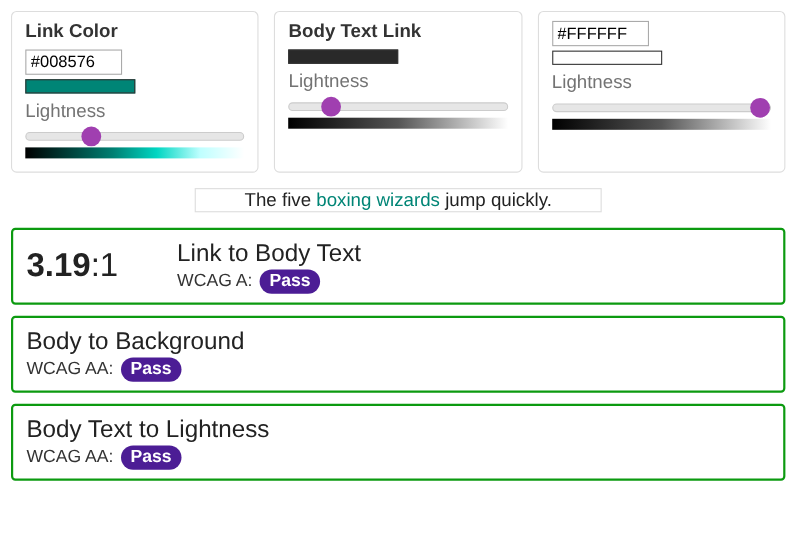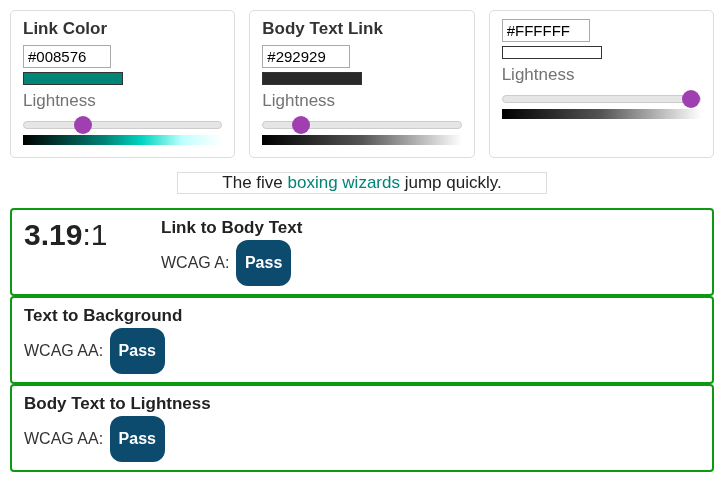--- a/index.html
+++ b/index.html
@@ -93,65 +93,66 @@
   }
   .sample-link {
     color: #008576;
     cursor: pointer;
   }
 
   .result {
     border: 2px solid #0c9a10;
     border-radius: 4px;
     padding: 8px 12px;
+    margin-bottom: 10px;
     display: flex;
+    align-items: center;
     gap: 22px;
   }
   .ratio {
     font-size: 30px;
     color: #222;
     min-width: 115px;
   }
   .ratio .bold { font-weight: 800; }
   .ratio .rest { font-weight: 400; }
   .result-body { flex: 1; }
   .result-title {
-    font-size: 17px;
-    font-weight: 700;
+    font-size: 22px;
+    font-weight: 400;
     margin-bottom: 2px;
   }
   .wcag-line { font-size: 16px; color: #333; }
   .pass-badge {
     display: inline-block;
-    background: #0c4a6e;
+    background: #4c1d95;
     color: #fff;
     font-weight: 600;
     border-radius: 12px;
-    padding: 12px 9px;
+    padding: 0 9px;
     line-height: 22px;
     margin-left: 2px;
   }
 </style>
 </head>
 <body>
 
 <div class="panels">
 
   <div class="panel">
     <div class="panel-title">Link Color</div>
     <input class="hex-input" value="#008576" style="">
     <div class="swatch" style="background:#008576"></div>
     <div class="lightness-label">Lightness</div>
     <input type="range" min="0" max="100" class="slider" value="28" style="">
     <div class="gradient-bar g-link"></div>
   </div>
 
   <div class="panel">
     <div class="panel-title">Body Text Link</div>
-    <input class="hex-input" value="#292929" style="">
     <div class="swatch" style="background:#292929"></div>
     <div class="lightness-label">Lightness</div>
     <input type="range" min="0" max="100" class="slider" value="16" style="">
     <div class="gradient-bar g-body"></div>
   </div>
 
   <div class="panel">
     <input class="hex-input" value="#FFFFFF" style="">
     <div class="swatch" style="background:#FFFFFF"></div>
     <div class="lightness-label">Lightness</div>
@@ -170,21 +171,21 @@
 <div class="result">
   <div class="ratio"><span class="bold">3.19</span><span class="rest">:1</span></div>
   <div class="result-body">
     <div class="result-title">Link to Body Text</div>
     <div class="wcag-line"><span>WCAG A: </span><span class="pass-badge">Pass</span></div>
   </div>
 </div>
 
 <div class="result">
   <div class="result-body">
-    <div class="result-title">Text to Background</div>
+    <div class="result-title">Body to Background</div>
     <div class="wcag-line"><span>WCAG AA: </span><span class="pass-badge">Pass</span></div>
   </div>
 </div>
 
 <div class="result">
   <div class="result-body">
     <div class="result-title">Body Text to Lightness</div>
     <div class="wcag-line"><span>WCAG AA: </span><span class="pass-badge">Pass</span></div>
   </div>
 </div>

